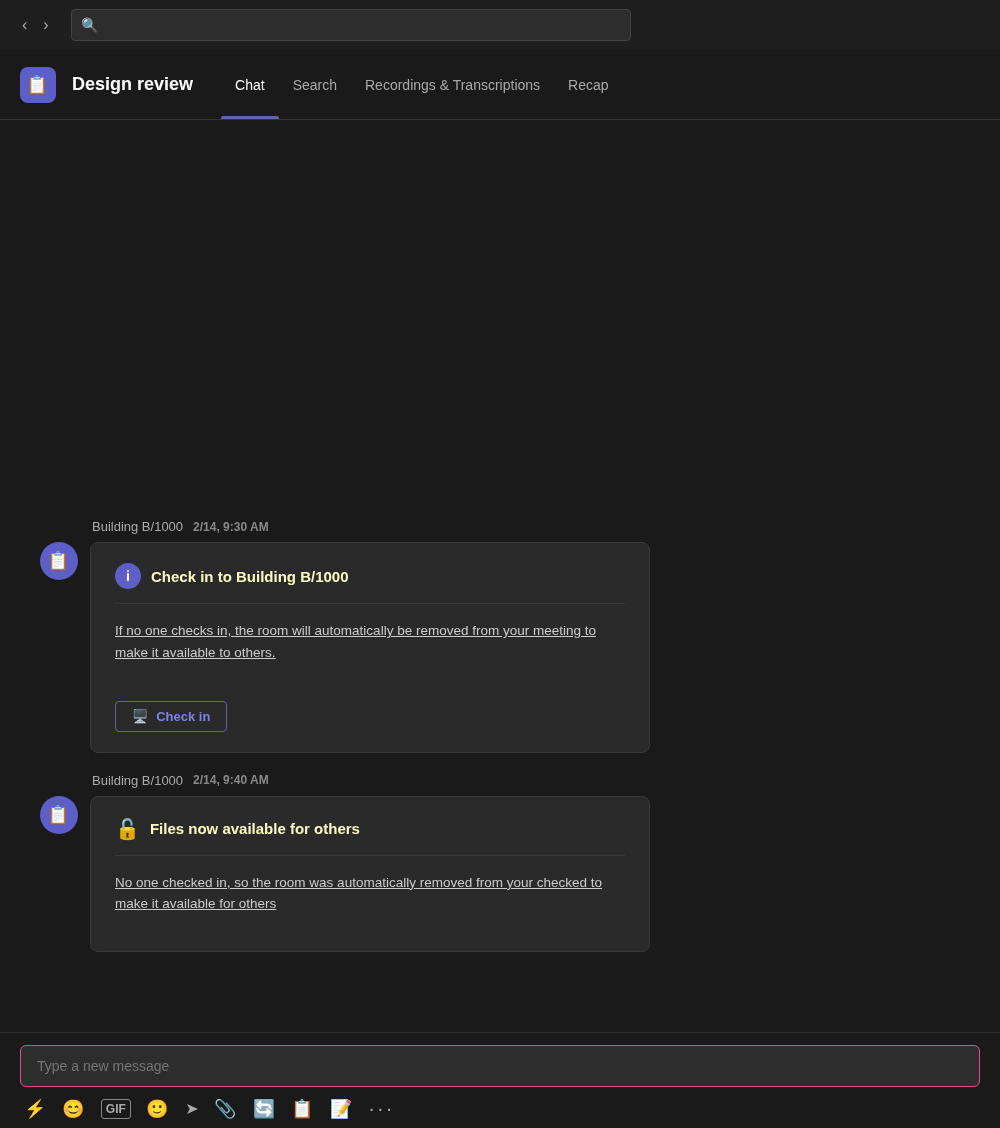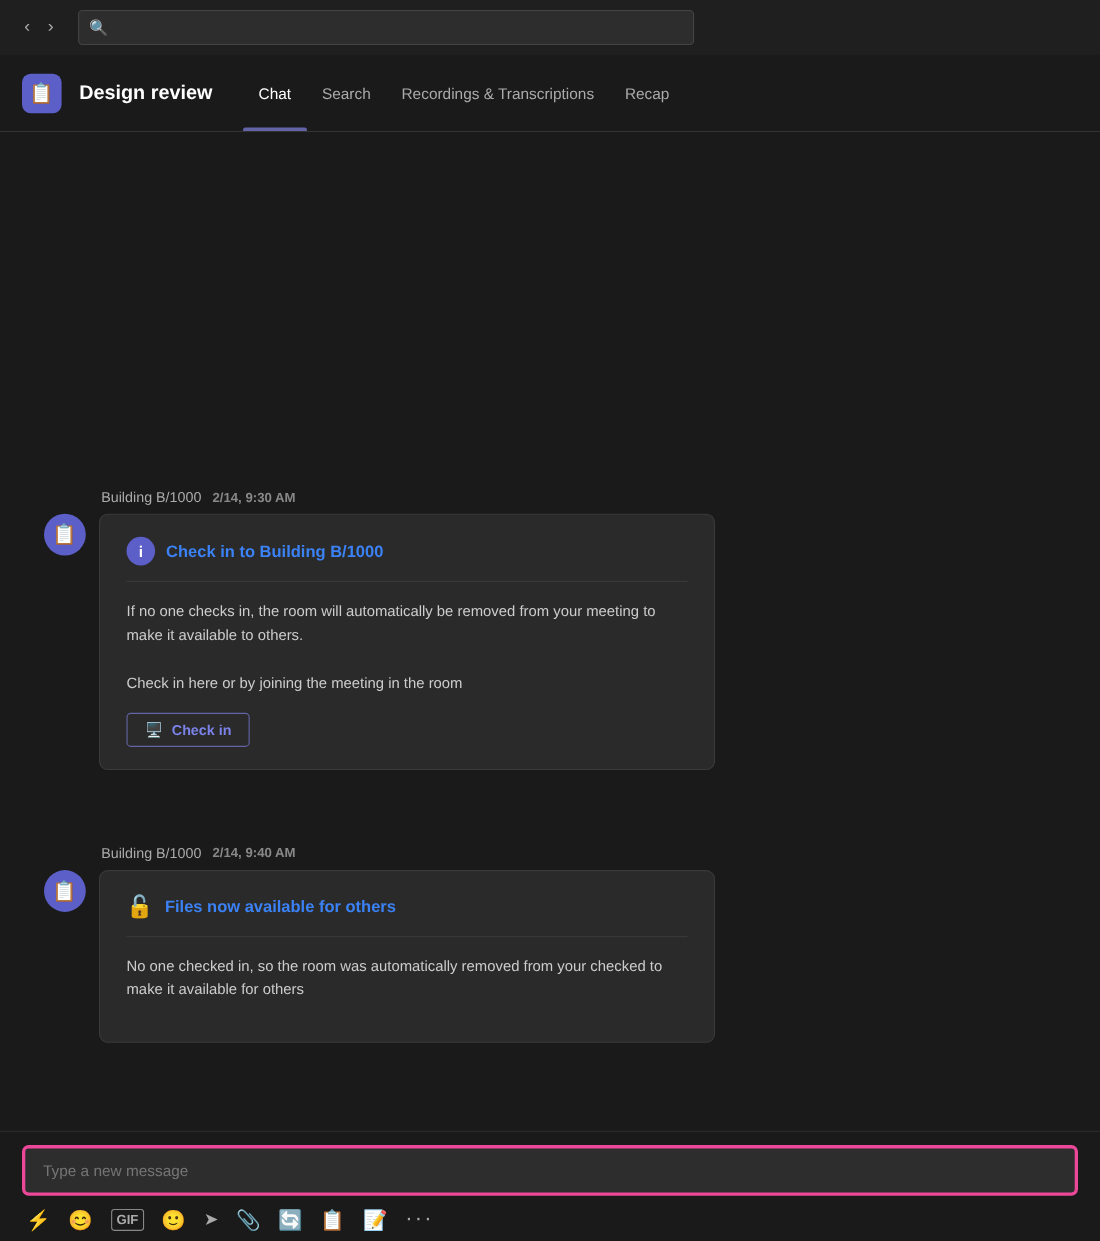--- a/index.html
+++ b/index.html
@@ -126,21 +126,20 @@
       display: flex;
       flex-direction: column;
       gap: 0;
     }
 
     .message-group {
       display: flex;
       flex-direction: column;
       margin-bottom: 20px;
       padding: 0 40px;
-      margin-top: 48px;
     }
     .message-meta {
       display: flex;
       align-items: center;
       gap: 10px;
       margin-bottom: 8px;
       padding-left: 52px;
     }
     .message-meta-sender {
       font-size: 13px;
@@ -192,27 +191,28 @@
       align-items: center;
       justify-content: center;
       font-size: 14px;
       font-weight: bold;
       color: #fff;
       flex-shrink: 0;
     }
     .card-title {
       font-size: 15px;
       font-weight: 600;
-      color: #3b82f6;
+      color: #fef9c3;
     }
     .card-body {
       font-size: 13.5px;
       color: #ccc;
       line-height: 1.6;
       margin-bottom: 16px;
+      text-decoration: underline;
     }
     .check-in-btn {
       background: transparent;
       border: 1.5px solid #6264a7;
       color: #7b83eb;
       border-radius: 4px;
       padding: 7px 16px;
       font-size: 13px;
       cursor: pointer;
       display: flex;
@@ -225,21 +225,21 @@
     }
 
     
     .input-area {
       background: #1a1a1a;
       border-top: 1px solid #2d2d2d;
       padding: 12px 20px 8px;
     }
     .message-input {
       background: #2d2d2d;
-      border: 3px solid #ec4899;
+      border: 1px solid #ec4899;
       border-radius: 6px;
       padding: 12px 16px;
       color: #888;
       font-size: 14px;
       width: 100%;
       outline: none;
       margin-bottom: 10px;
     }
     .toolbar-icons {
       display: flex;
@@ -292,21 +292,20 @@
     <div class="message-row">
       <div class="avatar">📋</div>
       <div class="card">
         <div class="card-title-row">
           <div class="card-info-icon">i</div>
           <span class="card-title">Check in to Building B/1000</span>
         </div>
         <div class="card-body">
           <p>If no one checks in, the room will automatically be removed from your meeting to make it available to others.</p>
           <br>
-          <p>Check in here or by joining the meeting in the room</p>
         </div>
         <button class="check-in-btn">
           <span>🖥️</span>
           <span>Check in</span>
         </button>
       </div>
     </div>
   </div>
 
   <div class="message-group">

